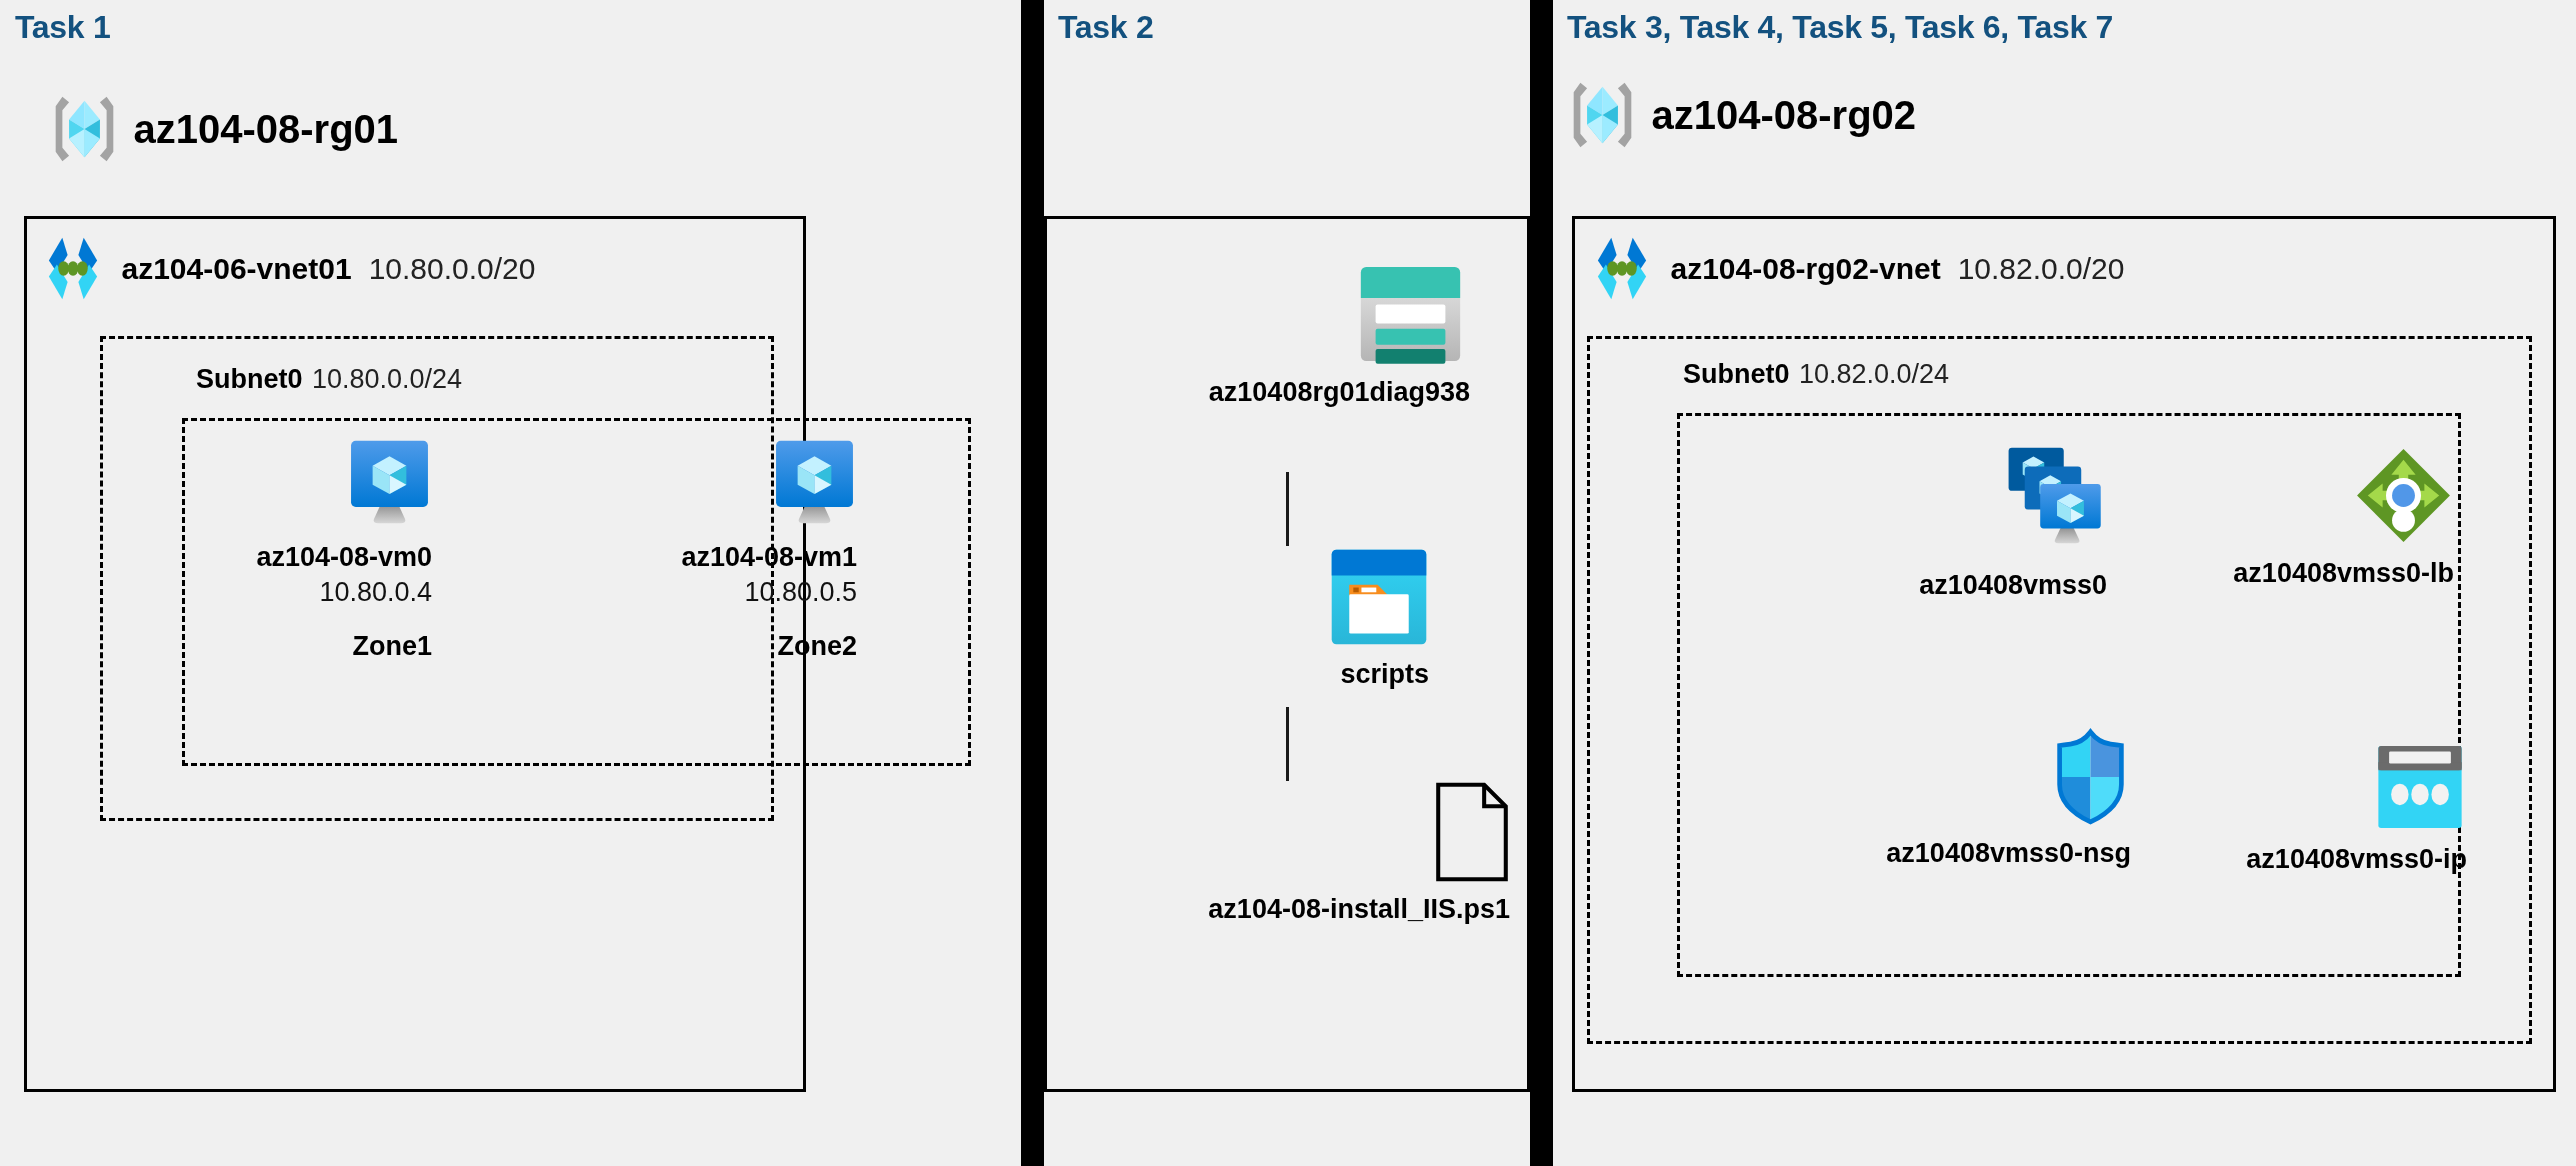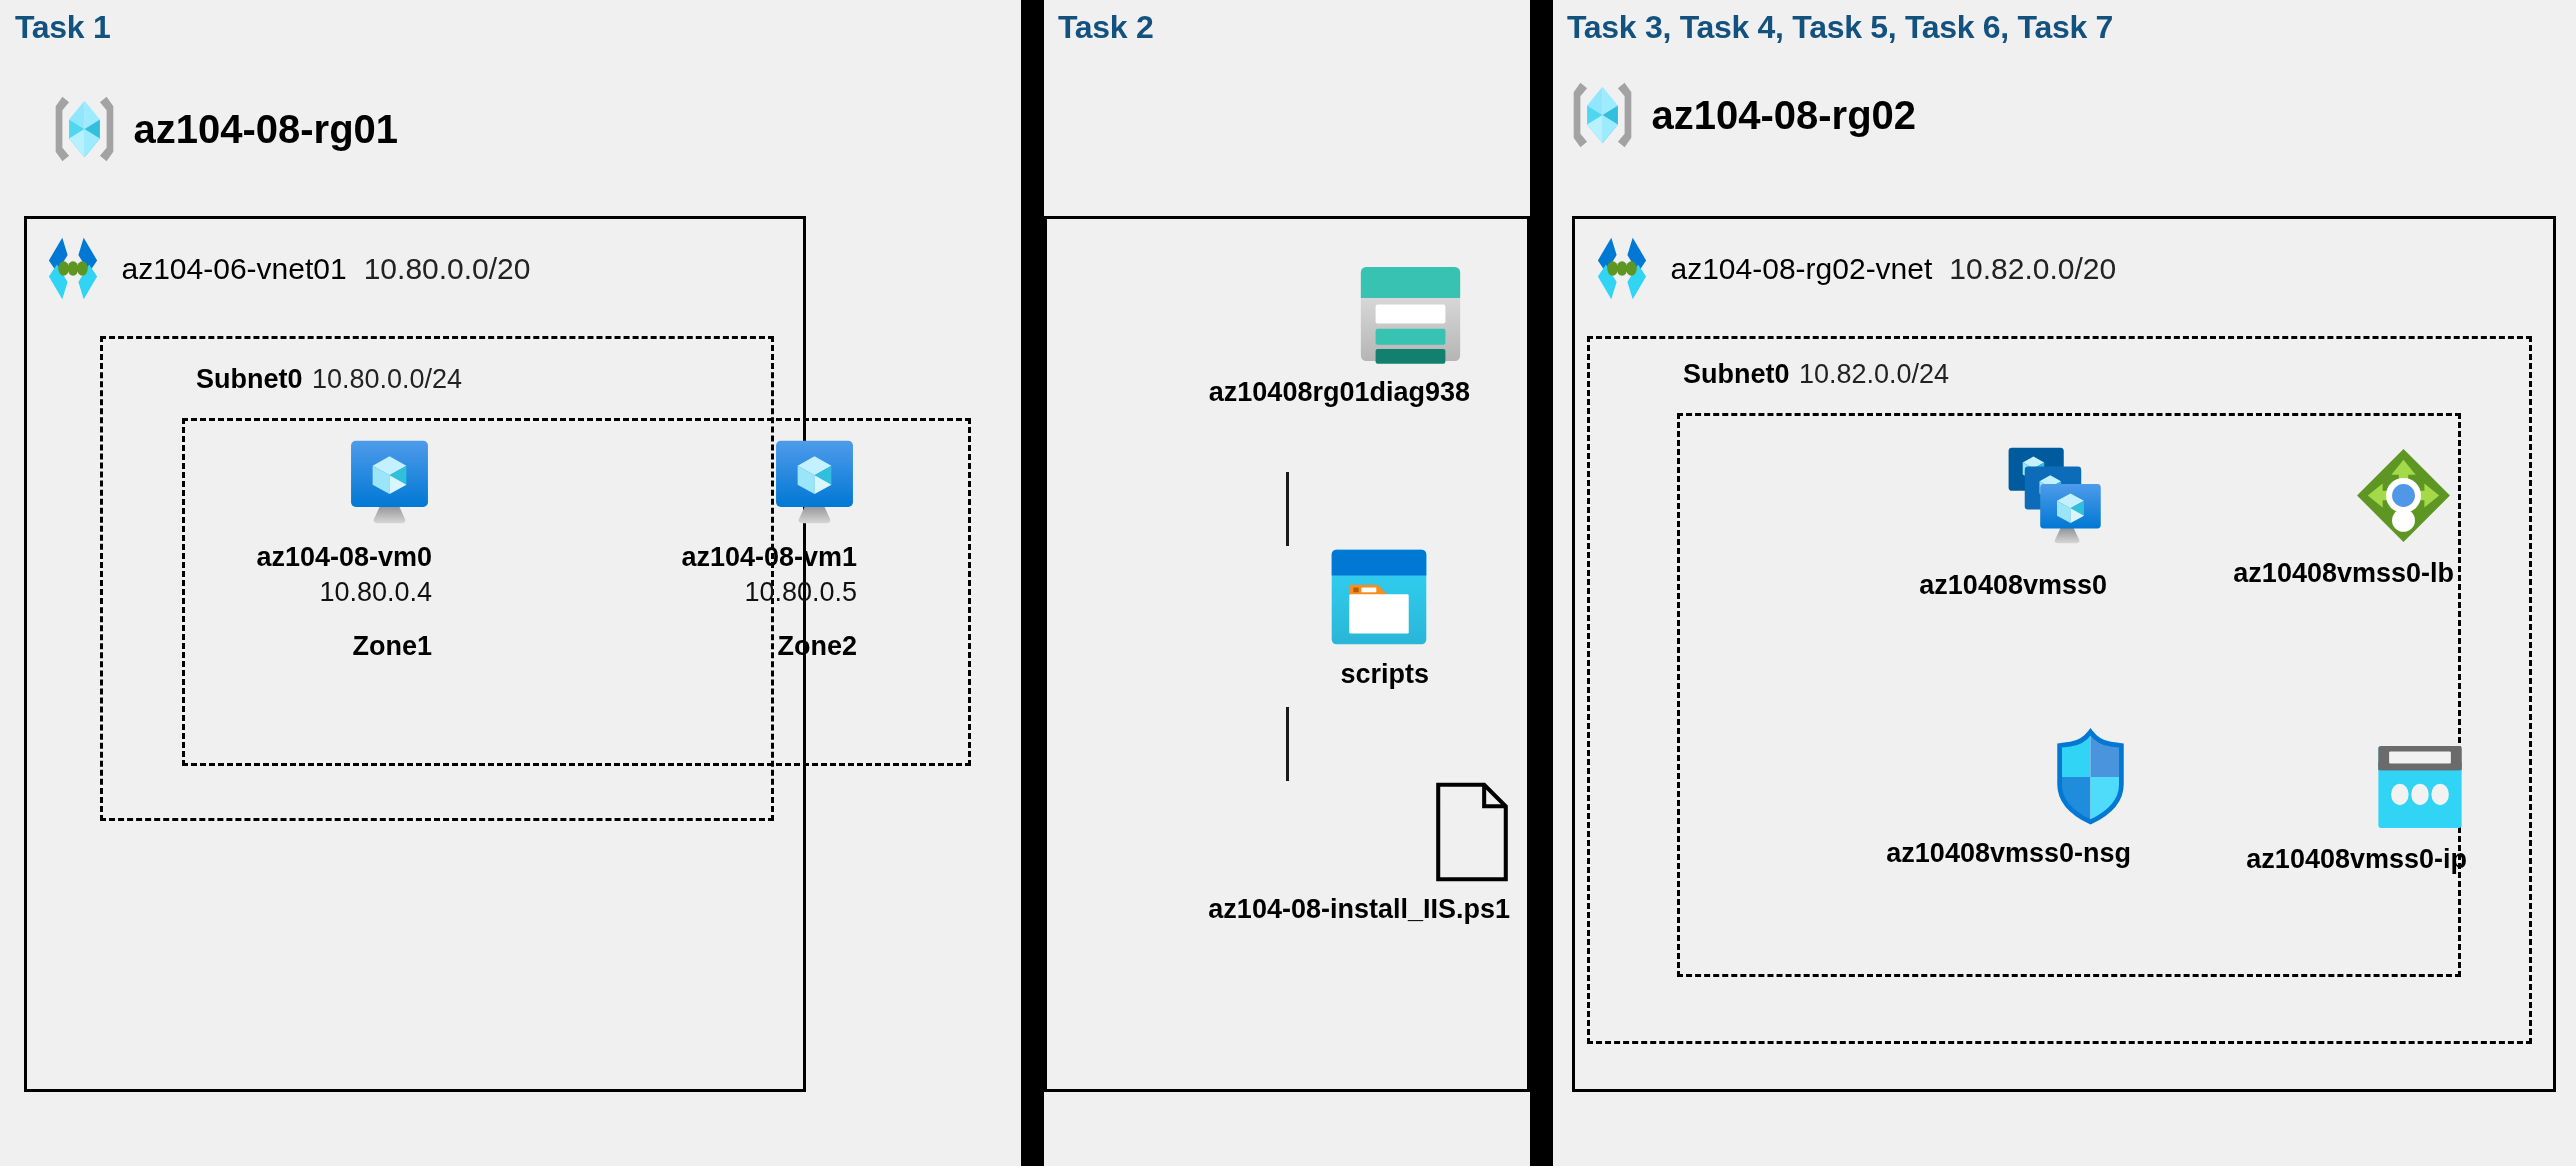--- a/index.html
+++ b/index.html
@@ -25,21 +25,21 @@
   }
 
   .solid-box { position: absolute; border: 3.4px solid #000; background: #f0f0f0; }
   .dash-box  { position: absolute; border: 3.4px dashed #000; background: transparent; }
 
   
   .rg-row { position: absolute; display: flex; align-items: center; gap: 17.5px; }
   .rg-name { font-size: 40px; font-weight: bold; color: #000; white-space: nowrap; }
 
   .vnet-row { position: absolute; display: flex; align-items: center; gap: 17.5px; }
-  .vnet-name { font-size: 30px; font-weight: normal; color: #000; white-space: nowrap; margin-top: 44px; }
+  .vnet-name { font-size: 30px; font-weight: bold; color: #000; white-space: nowrap; margin-top: 44px; }
   .vnet-cidr { font-size: 30px; font-weight: normal; color: #222; white-space: nowrap; margin-left: 17px; }
 
   .subnet-label { position: absolute; white-space: nowrap; font-size: 27px; }
   .subnet-label .nm { font-weight: bold; color: #000; }
   .subnet-label .cidr { font-weight: normal; color: #222; margin-left: 9.4px; }
 
   
   .node { position: absolute; display: flex; flex-direction: column; align-items: flex-end; }
   .node .cap { font-size: 27px; font-weight: bold; color: #000; white-space: nowrap; margin-top: 12px; text-align: center; }
   .node .sub { font-size: 27px; font-weight: normal; color: #111; white-space: nowrap; margin-top: 4px; text-align: center; }

